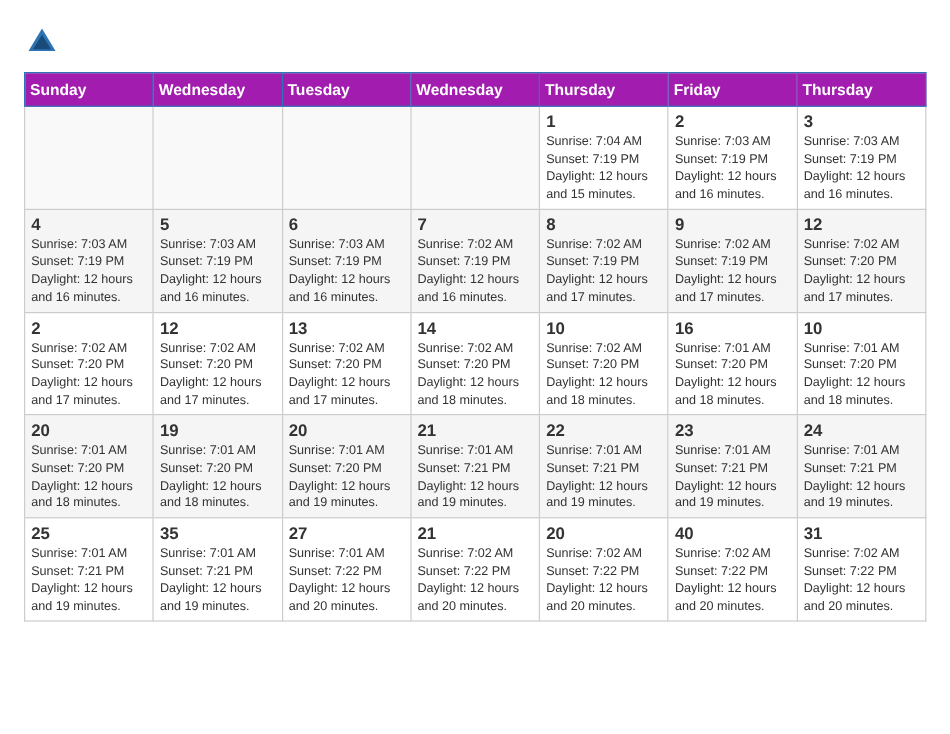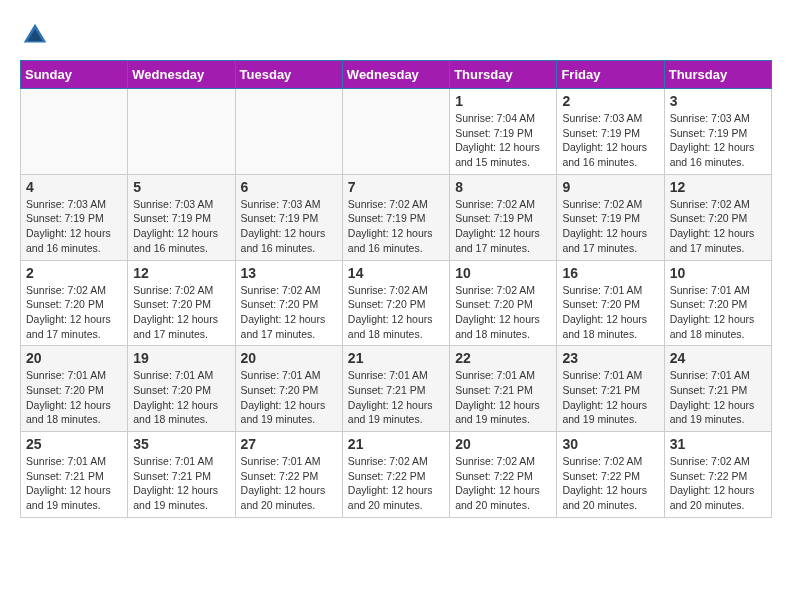--- a/index.html
+++ b/index.html
@@ -335,21 +335,21 @@
 and 20 minutes.</div>
         </td>
         <td>
           <span class="day-number">20</span>
           <div class="day-info" style="white-space: pre-line;">Sunrise: 7:02 AM
 Sunset: 7:22 PM
 Daylight: 12 hours
 and 20 minutes.</div>
         </td>
         <td>
-          <span class="day-number">30</span>
+          <span class="day-number">40</span>
           <div class="day-info" style="white-space: pre-line;">Sunrise: 7:02 AM
 Sunset: 7:22 PM
 Daylight: 12 hours
 and 20 minutes.</div>
         </td>
         <td>
           <span class="day-number">31</span>
           <div class="day-info" style="white-space: pre-line;">Sunrise: 7:02 AM
 Sunset: 7:22 PM
 Daylight: 12 hours

